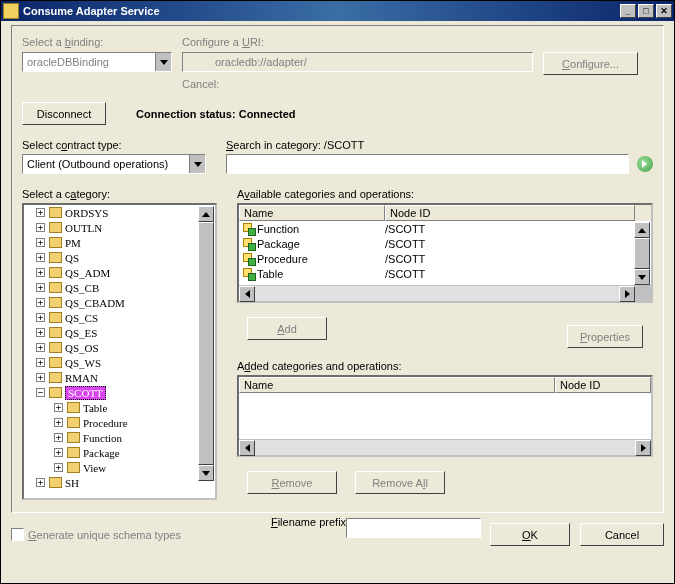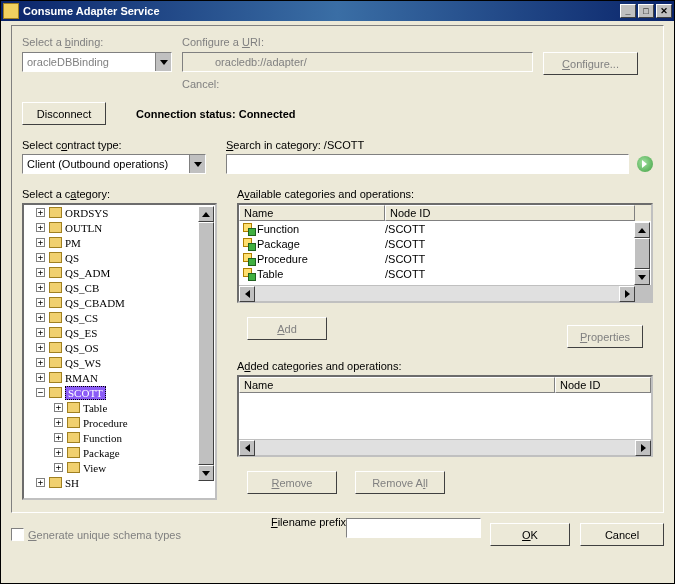--- a/index.html
+++ b/index.html
@@ -84,21 +84,21 @@
     overflow:auto;
   }
   .tree-item { display:flex; align-items:center; height:15px; white-space:nowrap; }
   .expander {
     width:9px;height:9px; border:1px solid #808080; background:#fff;
     display:flex; align-items:center; justify-content:center; margin-right:4px;
     font-size:9px; line-height:7px; font-family:monospace; cursor:default;
   }
   .folder-icon { width:13px;height:11px; background:#f0d070; border:1px solid #a08020; margin-right:3px; flex-shrink:0;}
   .tree-item .lbltxt { color:#000;font-family:Liberation Serif, serif; }
-  .tree-item.selected .lbltxt { background:#8b5cf6; color:#fff; border:1px dotted #000; padding:0 2px;}
+  .tree-item.selected .lbltxt { background:#d946ef; color:#fff; border:1px dotted #000; padding:0 2px;}
   .list-header {
     display:flex; background:#ece9d8;
   }
   .col-header {
     border:1px solid #fff; border-right-color:#808080; border-bottom-color:#808080;
     padding:1px 4px; font-size:11px;
   }
   .list-row { display:flex; align-items:center; height:15px; }
   .list-row .micon { width:14px;height:13px; margin:0 2px; position:relative; }
   .micon::before { content:""; position:absolute; width:7px;height:7px; background:#ffe070; border:1px solid #b08000; top:1px; left:2px;}

